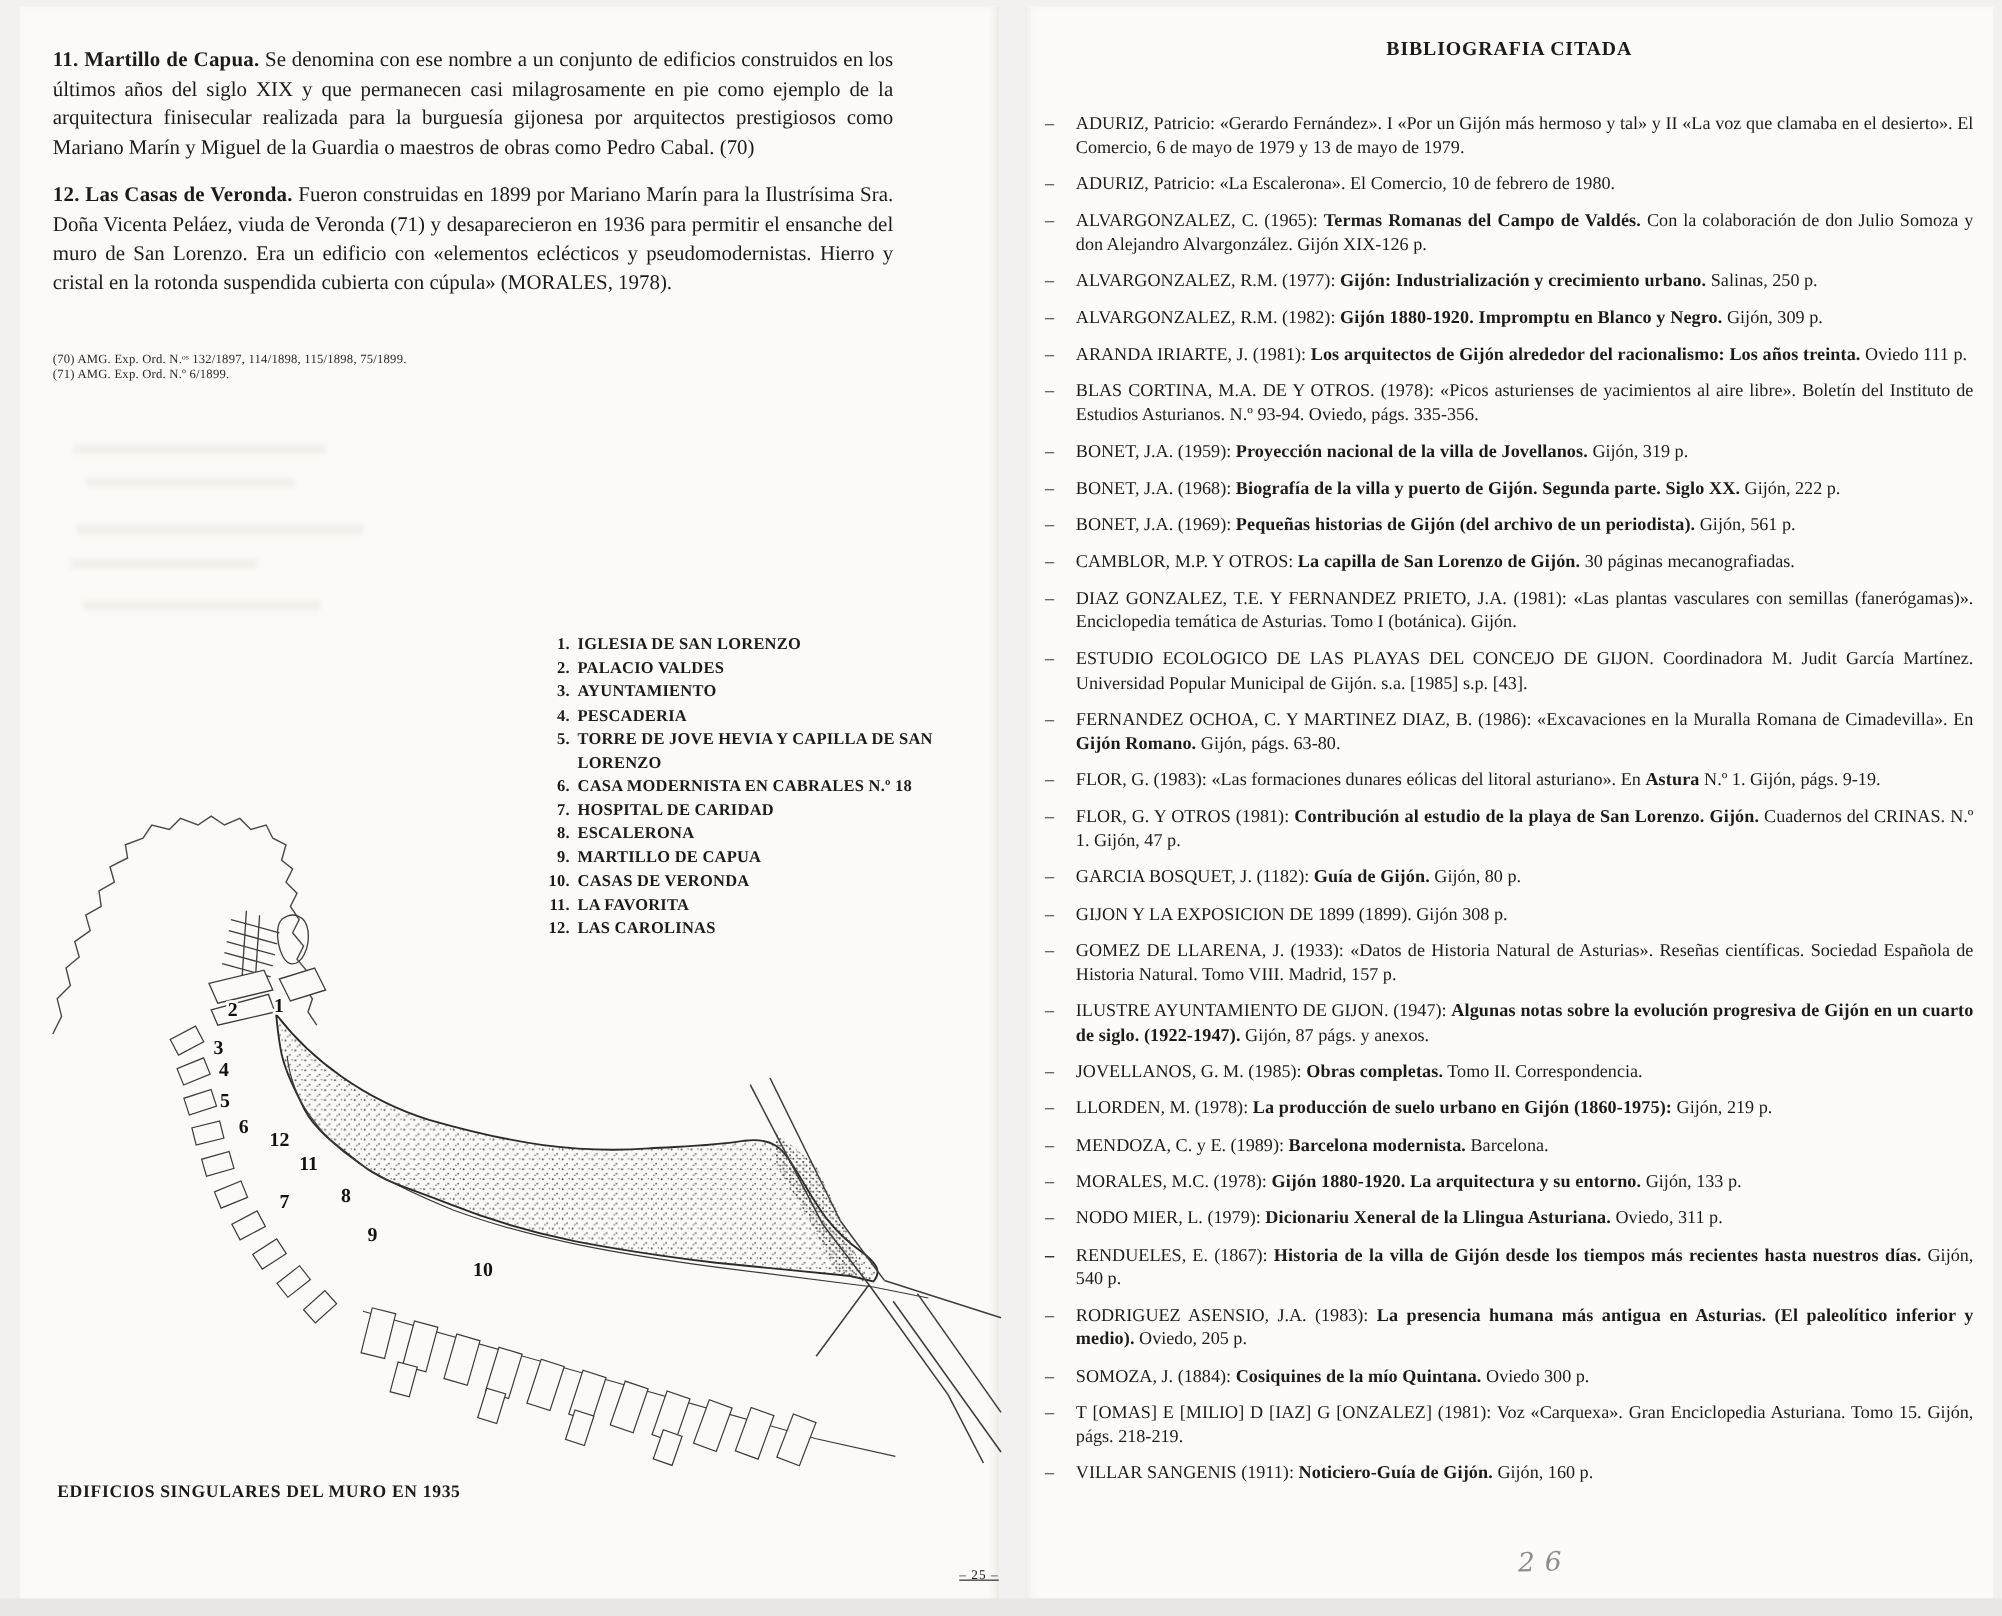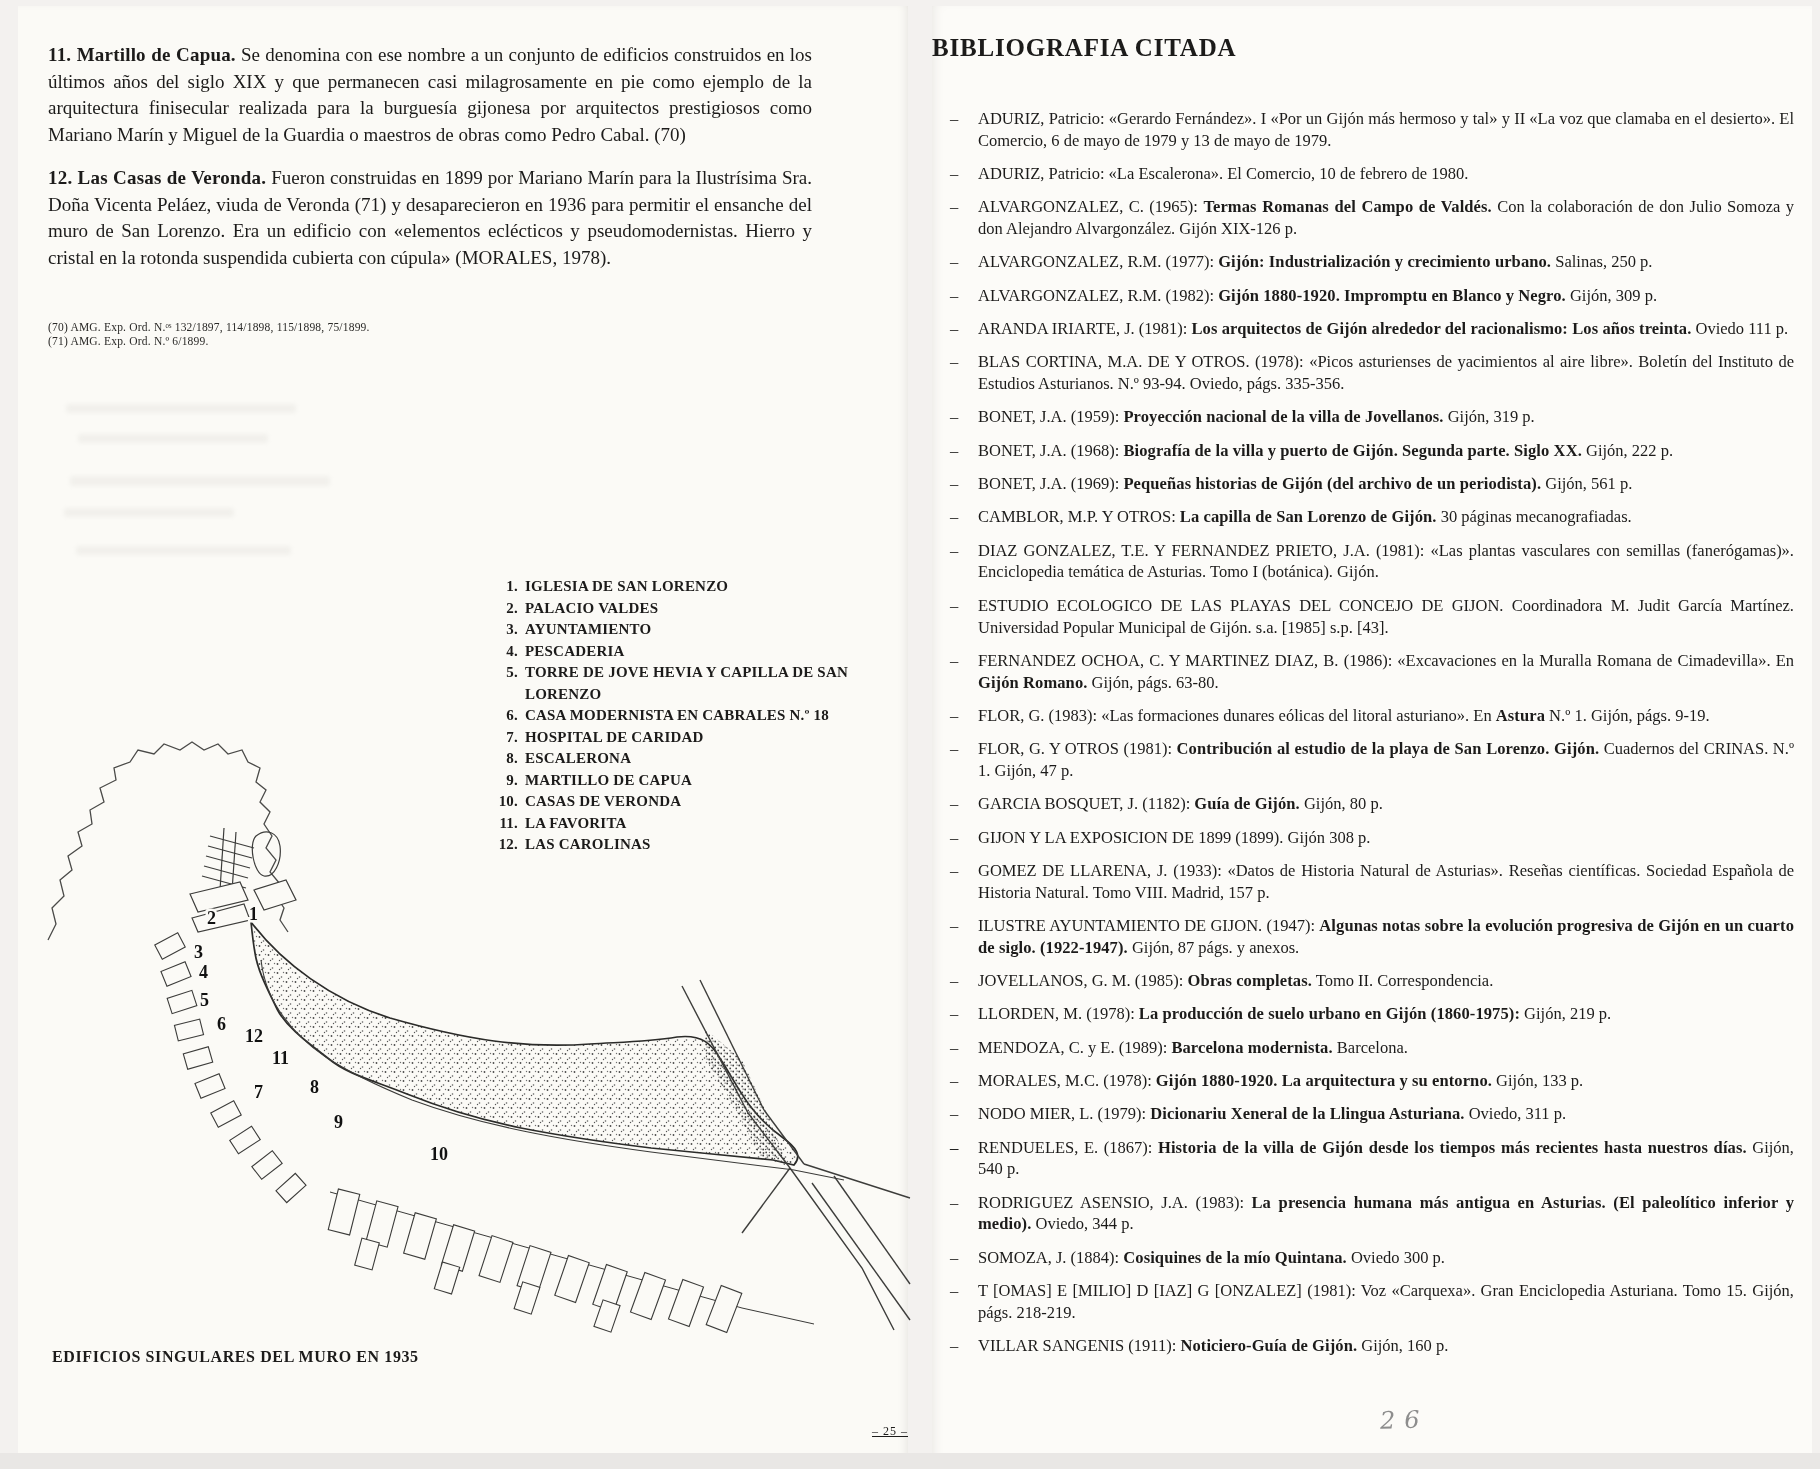--- a/index.html
+++ b/index.html
@@ -21,21 +21,21 @@
   .leg-num{width:32px;text-align:right;flex:0 0 32px;}
   .leg-lab{padding-left:7px;}
   #caption{position:absolute;left:34px;top:1342px;font-size:16px;font-weight:bold;letter-spacing:.6px;}
   #pageNumLeft{position:absolute;left:0;top:1418px;width:890px;text-align:right;font-size:12px;letter-spacing:1px;text-decoration:underline;}
   #mapWrap{position:absolute;left:24px;top:722px;width:870px;height:628px;}
   .mk{font-family:"Liberation Serif","DejaVu Serif",serif;font-size:18px;font-weight:bold;
       fill:#111;paint-order:stroke;stroke:#fbfaf6;stroke-width:5px;}
   .bleed{position:absolute;background:#b9b6b0;opacity:.14;filter:blur(2px);border-radius:2px;}
 
   
-  #bibTitle{margin:28px 0 0 0;font-size:25px;font-weight:bold;letter-spacing:.8px;}
+  #bibTitle{margin:28px 0 0 0;text-align:center;font-size:18px;font-weight:bold;letter-spacing:.8px;}
   #bibList{margin:46px 18px 0 16px;padding:0;list-style:none;}
   #bibList li{position:relative;padding-left:30px;font-size:16.5px;line-height:21.8px;
               text-align:justify;margin-bottom:11.5px;}
   #bibList li .dash{position:absolute;left:2px;top:0;}
   #bibList li b{letter-spacing:.1px;}
   #pageNumRight{position:absolute;left:448px;bottom:28px;color:#8d8d8d;font-size:24px;
                 letter-spacing:9px;font-style:italic;transform:rotate(-1.5deg);
                 font-family:"DejaVu Serif",serif;}
 </style>
 </head>
@@ -253,21 +253,21 @@
         <li><span class="dash">–</span><span>GIJON Y LA EXPOSICION DE 1899 (1899). Gijón 308 p.</span></li>
         <li><span class="dash">–</span><span>GOMEZ DE LLARENA, J. (1933): «Datos de Historia Natural de Asturias». Reseñas científicas. Sociedad Española de Historia Natural. Tomo VIII. Madrid, 157 p.</span></li>
         <li><span class="dash">–</span><span>ILUSTRE AYUNTAMIENTO DE GIJON. (1947): </span><b>Algunas notas sobre la evolución progresiva de Gijón en un cuarto de siglo. (1922-1947).</b><span> Gijón, 87 págs. y anexos.</span></li>
         <li><span class="dash">–</span><span>JOVELLANOS, G. M. (1985): </span><b>Obras completas.</b><span> Tomo II. Correspondencia.</span></li>
         <li><span class="dash">–</span><span>LLORDEN, M. (1978): </span><b>La producción de suelo urbano en Gijón (1860-1975):</b><span> Gijón, 219 p.</span></li>
         <li><span class="dash">–</span><span>MENDOZA, C. y E. (1989): </span><b>Barcelona modernista.</b><span> Barcelona.</span></li>
         <li><span class="dash">–</span><span>MORALES, M.C. (1978): </span><b>Gijón 1880-1920. La arquitectura y su entorno.</b><span> Gijón, 133 p.</span></li>
         <li><span class="dash">–</span><span>NODO MIER, L. (1979): </span><b>Dicionariu Xeneral de la Llingua Asturiana.</b><span> Oviedo, 311 p.</span></li>
         <li><span class="dash">–</span></li>
         <li><span class="dash">–</span><span>RENDUELES, E. (1867): </span><b>Historia de la villa de Gijón desde los tiempos más recientes hasta nuestros días.</b><span> Gijón, 540 p.</span></li>
-        <li><span class="dash">–</span><span>RODRIGUEZ ASENSIO, J.A. (1983): </span><b>La presencia humana más antigua en Asturias. (El paleolítico inferior y medio).</b><span> Oviedo, 344 p.</span></li>
+        <li><span class="dash">–</span><span>RODRIGUEZ ASENSIO, J.A. (1983): </span><b>La presencia humana más antigua en Asturias. (El paleolítico inferior y medio).</b><span> Oviedo, 205 p.</span></li>
         <li><span class="dash">–</span><span>SOMOZA, J. (1884): </span><b>Cosiquines de la mío Quintana.</b><span> Oviedo 300 p.</span></li>
         <li><span class="dash">–</span><span>T [OMAS] E [MILIO] D [IAZ] G [ONZALEZ] (1981): Voz «Carquexa». Gran Enciclopedia Asturiana. Tomo 15. Gijón, págs. 218-219.</span></li>
         <li><span class="dash">–</span><span>VILLAR SANGENIS (1911): </span><b>Noticiero-Guía de Gijón.</b><span> Gijón, 160 p.</span></li>
       </ul>
     <div id="pageNumRight">26</div>
   </div>
 
   <div class="bottom-strip"></div>
 </div>
 

